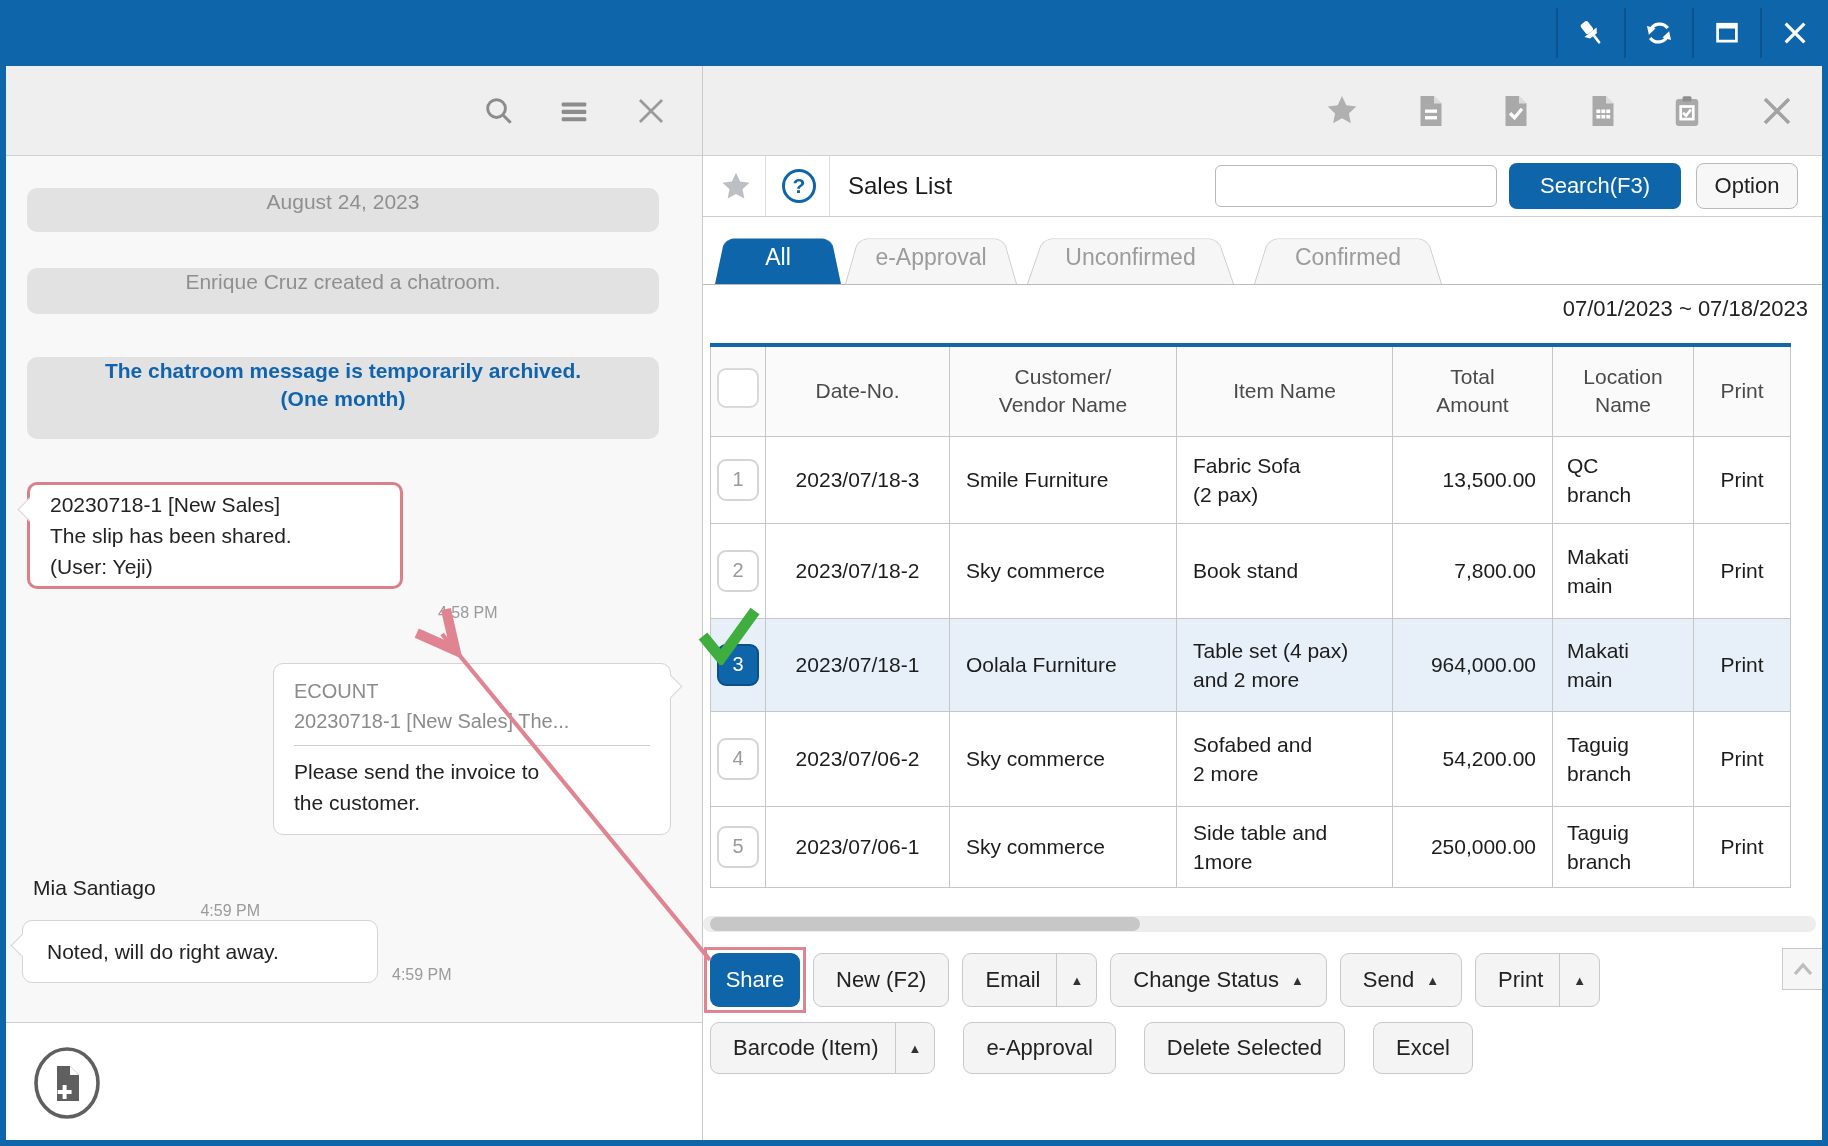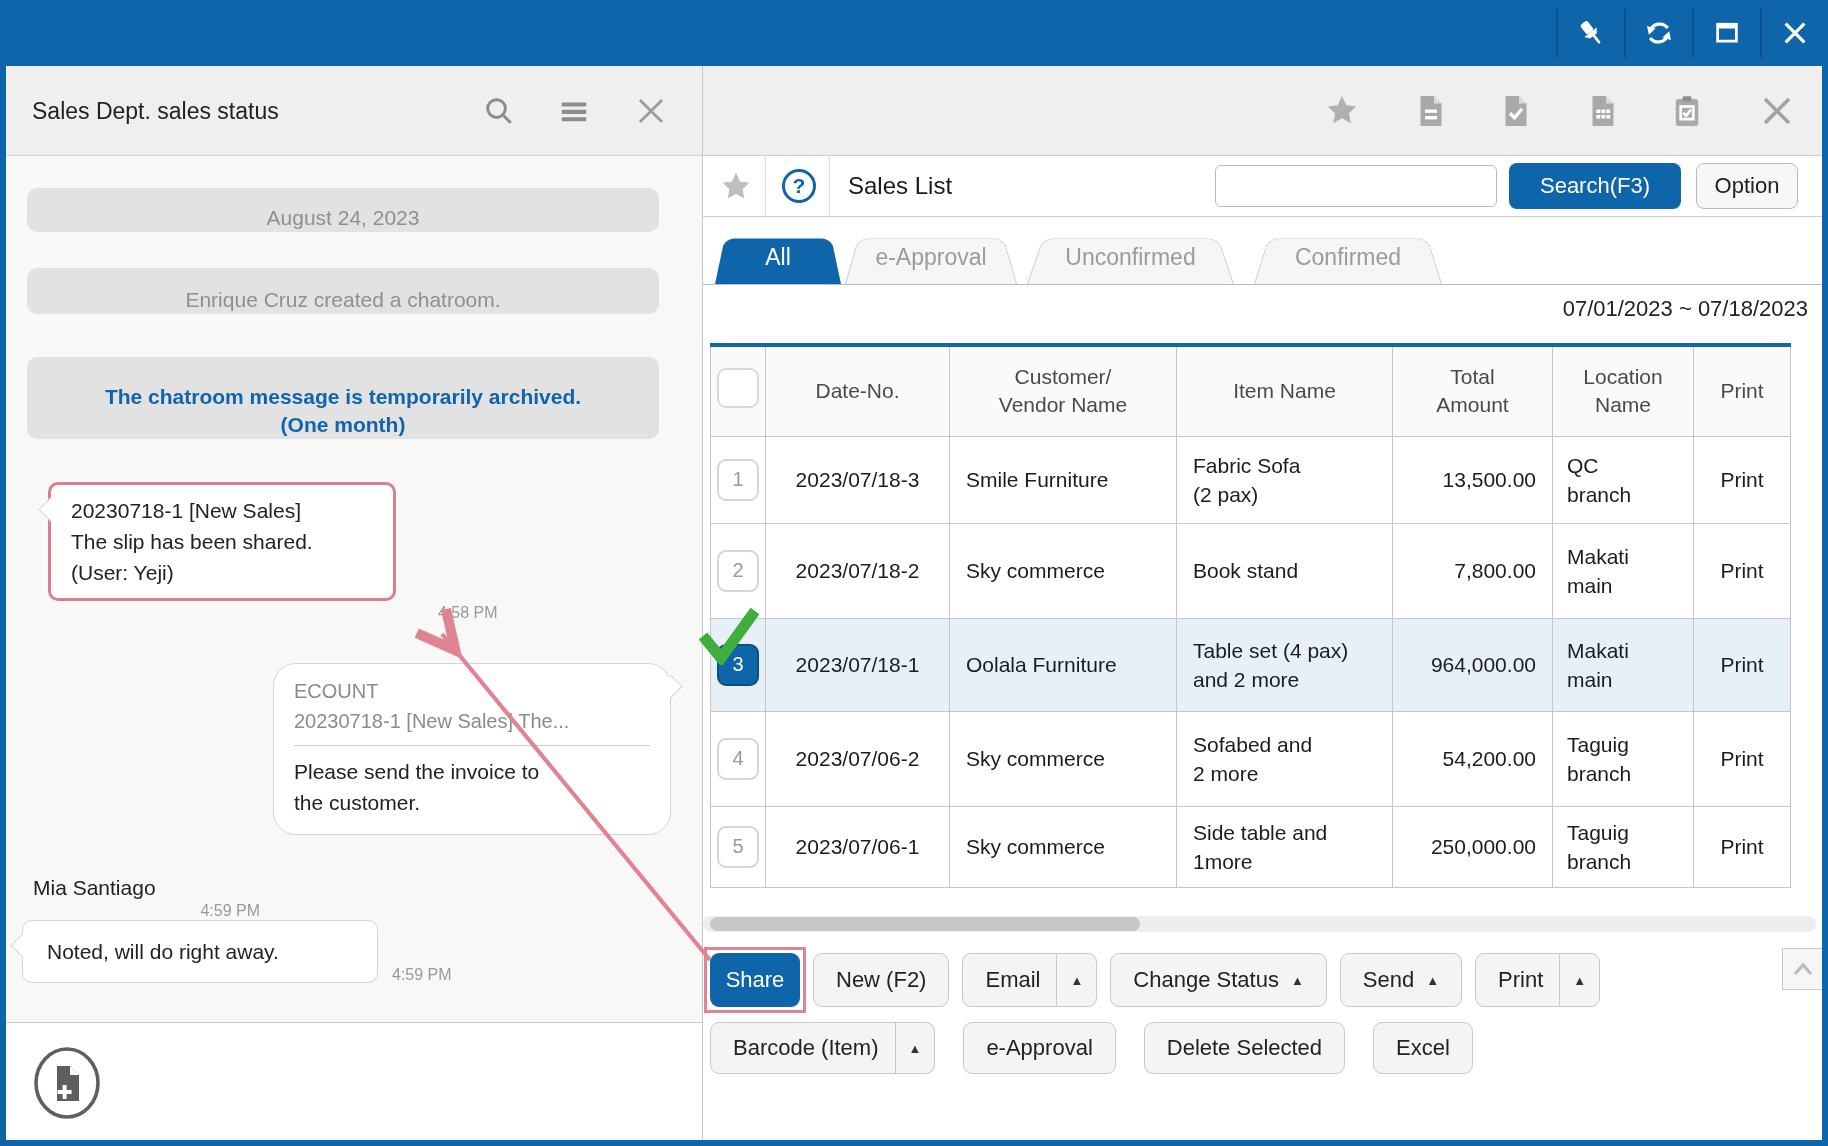--- a/index.html
+++ b/index.html
@@ -8,27 +8,27 @@
   
   .titlebar{position:absolute;left:-6px;top:0;width:1828px;height:66px;background:#0f65aa;z-index:5;}
   .tb-icons{position:absolute;right:0;top:0;height:66px;display:flex;}
   .tb-slot{width:66px;height:50px;margin-top:8px;display:flex;align-items:center;justify-content:center;border-left:2px solid rgba(8,70,120,.55);}
   
   .chat{position:absolute;left:0;top:66px;width:697px;height:1074px;background:#f8f8f8;border-right:1px solid #c9c9c9;box-sizing:border-box;}
   .chat-header{position:absolute;left:0;top:0;width:100%;height:90px;background:#efefef;border-bottom:1px solid #d0d0d0;box-sizing:border-box;}
   .chat-title{position:absolute;left:26px;top:0;height:90px;display:flex;align-items:center;font-size:23px;color:#222;}
   .chat-hicon{position:absolute;top:29px;width:32px;height:32px;cursor:pointer;}
   .sys-pill{position:absolute;left:21px;width:632px;background:#e2e2e2;border-radius:10px;color:#8f8f8f;
-    font-size:21px;display:flex;flex-direction:column;align-items:center;justify-content:flex-end;text-align:center;line-height:28px;}
+    font-size:21px;display:flex;flex-direction:column;align-items:center;justify-content:flex-start;text-align:center;line-height:28px;}
   .sys-pill.blue{color:#1064ad;font-weight:bold;}
   .bubble{position:absolute;background:#fff;border:1px solid #d4d4d4;border-radius:10px;box-sizing:border-box;font-size:21px;color:#222;line-height:31px;}
   .bubble .tail-l{position:absolute;left:-9px;top:16px;width:16px;height:16px;background:#fff;border-left:1px solid #d4d4d4;border-bottom:1px solid #d4d4d4;transform:rotate(45deg);}
   .bubble .tail-r{position:absolute;right:-9px;top:14px;width:16px;height:16px;background:#fff;border-right:1px solid #d4d4d4;border-top:1px solid #d4d4d4;transform:rotate(45deg);}
-  .bubble1{left:21px;top:416px;width:348px;border:3px solid #db7f8b;padding:10px 20px;margin-left:21px;}
-  .bubble2{left:267px;top:597px;width:398px;padding:12px 20px 16px 20px;border-radius:23px;}
+  .bubble1{left:21px;top:416px;width:376px;border:3px solid #db7f8b;padding:4px 20px;}
+  .bubble2{left:267px;top:597px;width:398px;padding:12px 20px 16px 20px;}
   .bubble3{left:16px;top:854px;width:356px;padding:15px 24px;}
   .pre{white-space:pre-line;}
   .quote-sender,.quote-text{color:#8b8b8b;font-size:20px;line-height:30px;}
   .quote-text{overflow:hidden;text-overflow:ellipsis;white-space:nowrap;}
   .bubble hr{border:none;border-top:1px solid #ccc;margin:9px 0 10px 0;}
   .msg-time{position:absolute;color:#9a9a9a;font-size:16px;}
   .sender-name{position:absolute;left:27px;top:810px;font-size:21px;color:#222;}
   .chat-footer{position:absolute;left:0;top:956px;width:100%;bottom:0;background:#fff;border-top:1px solid #ccc;}
   .attach{position:absolute;left:25px;top:22px;width:72px;height:76px;cursor:pointer;}
   
@@ -116,21 +116,20 @@
       <div class="tb-slot">
         <svg width="30" height="30" viewBox="0 0 24 24">
           <path d="M4.5 4.5 L19.5 19.5 M19.5 4.5 L4.5 19.5" stroke="#fff" stroke-width="2.6"></path>
         </svg>
       </div>
     </div>
   </div>
 
   <div class="chat">
     <div class="chat-header">
-      <div class="chat-title">Sales Dept. sales status</div>
       <div class="chat-hicon" style="left:477px">
         <svg width="32" height="32" viewBox="0 0 26 26">
           <circle cx="11" cy="11" r="7.2" fill="none" stroke="#8c8c8c" stroke-width="2.4"></circle>
           <line x1="16.6" y1="16.6" x2="22.5" y2="22.5" stroke="#8c8c8c" stroke-width="2.4"></line>
         </svg>
       </div>
       <div class="chat-hicon" style="left:552px">
         <svg width="32" height="32" viewBox="0 0 26 26">
           <rect x="3" y="6" width="20" height="3.4" rx="1" fill="#8c8c8c"></rect>
           <rect x="3" y="12" width="20" height="3.4" rx="1" fill="#8c8c8c"></rect>

